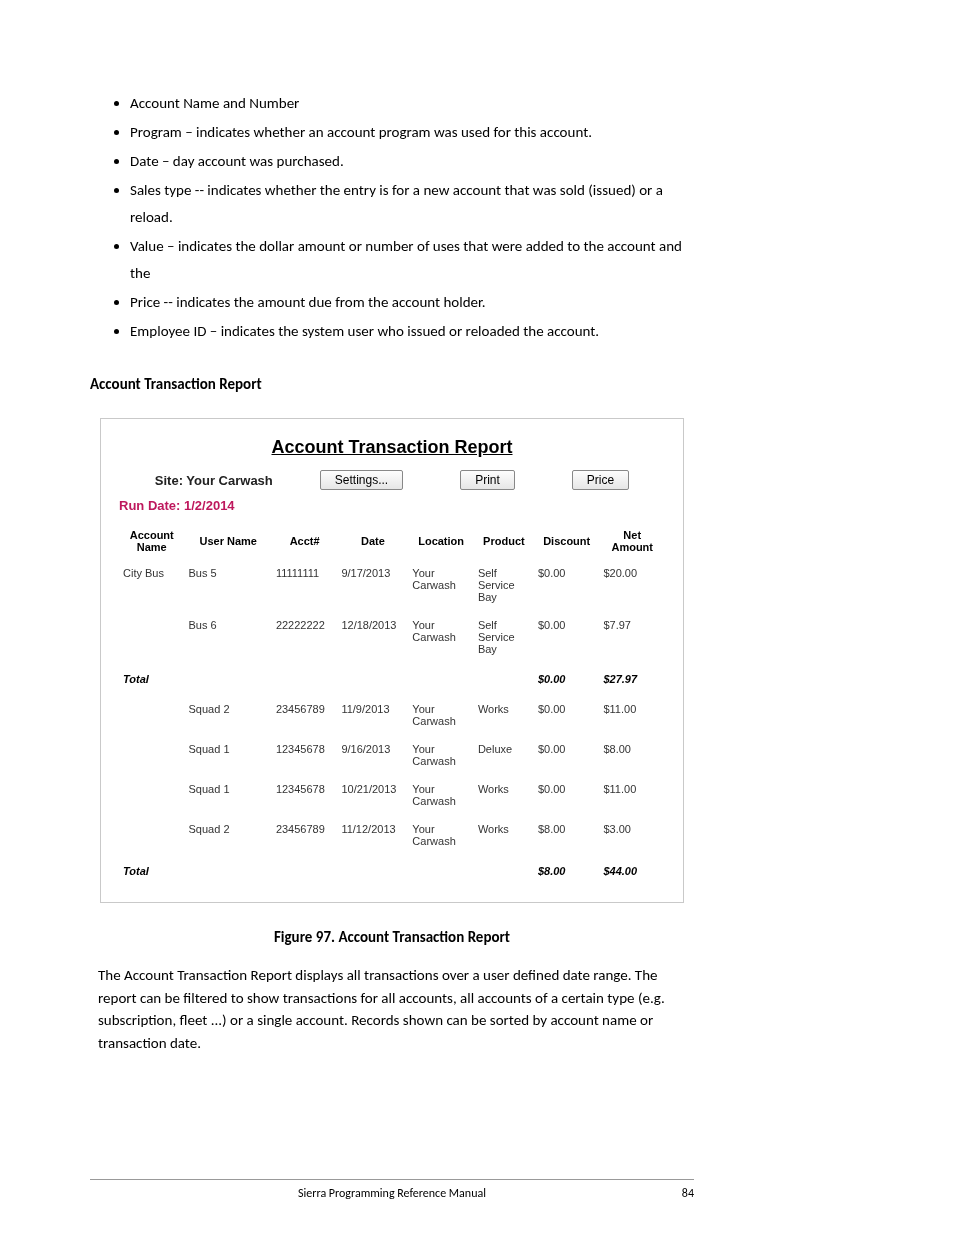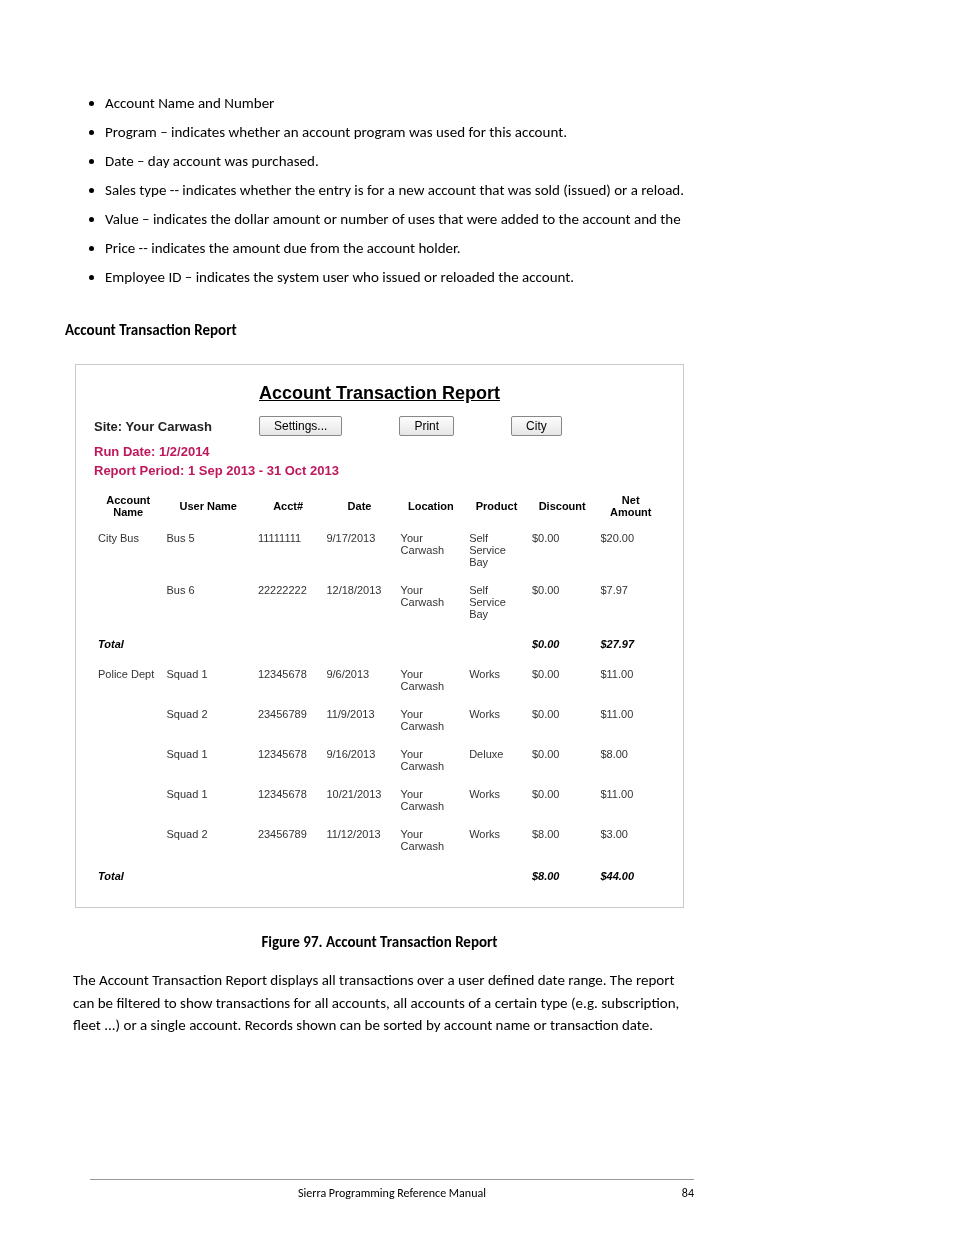--- a/index.html
+++ b/index.html
@@ -7,21 +7,21 @@
     padding: 0;
     background: #fff;
     color: #000;
     font-family: Calibri, "Segoe UI", Arial, sans-serif;
     font-size: 15px;
   }
   .page {
     width: 784px;
     min-height: 1235px;
     box-sizing: border-box;
-    padding: 90px 90px 40px 65px;
+    padding: 90px 90px 40px 90px;
     position: relative;
   }
   ul.bullets {
     margin: 0 0 30px 40px;
     padding: 0;
     list-style: disc;
     line-height: 1.8;
   }
   ul.bullets li { margin-bottom: 2px; }
   .section-heading {
@@ -42,21 +42,21 @@
     text-align: center;
     font-size: 18px;
     font-weight: bold;
     text-decoration: underline;
     margin: 0 0 12px 0;
     color: #000;
   }
   .report-header-row {
     display: flex;
     align-items: center;
-    justify-content: flex-start;
+    justify-content: center;
     margin-bottom: 8px;
   }
   .report-header-left {
     font-size: 13px;
     font-weight: bold;
     color: #222;
   }
   .report-header-right { display: flex; gap: 10px; }
   .btn {
     font-family: Arial, sans-serif;
@@ -152,25 +152,24 @@
   <div class="section-heading">Account Transaction Report</div>
 
   <div class="report-panel">
     <div class="report-title">Account Transaction Report</div>
 
     <div class="report-header-row">
       <div class="report-header-left">Site: Your Carwash</div>
       <div class="report-header-right">
         <button class="btn">Settings...</button>
         <button class="btn">Print</button>
-        <button class="btn">City</button>
+        <button class="btn">Price</button>
       </div>
     </div>
     <div class="meta-line">Run Date: 1/2/2014</div>
-    <div class="meta-line">Report Period: 1 Sep 2013 - 31 Oct 2013</div>
 
     <table class="report">
       <colgroup>
         <col class="col-acct-name">
           <col class="col-user">
           <col class="col-acctnum">
           <col class="col-date">
         <col class="col-loc">
           <col class="col-prod">
           <col class="col-disc">
@@ -213,30 +212,20 @@
             <td>Total</td>
             <td></td>
             <td></td>
             <td></td>
             <td></td>
             <td></td>
             <td>$0.00</td>
             <td>$27.97</td>
           </tr>
           <tr>
-            <td>Police Dept</td>
-            <td>Squad 1</td>
-            <td>12345678</td>
-            <td>9/6/2013</td>
-            <td>Your Carwash</td>
-            <td>Works</td>
-            <td>$0.00</td>
-            <td>$11.00</td>
-          </tr>
-          <tr>
             <td></td>
             <td>Squad 2</td>
             <td>23456789</td>
             <td>11/9/2013</td>
             <td>Your Carwash</td>
             <td>Works</td>
             <td>$0.00</td>
             <td>$11.00</td>
           </tr>
           <tr>

